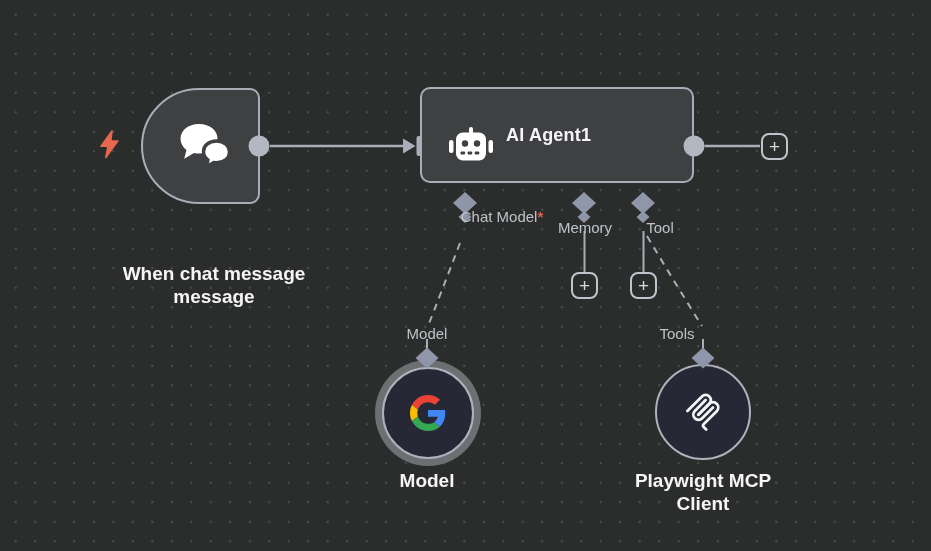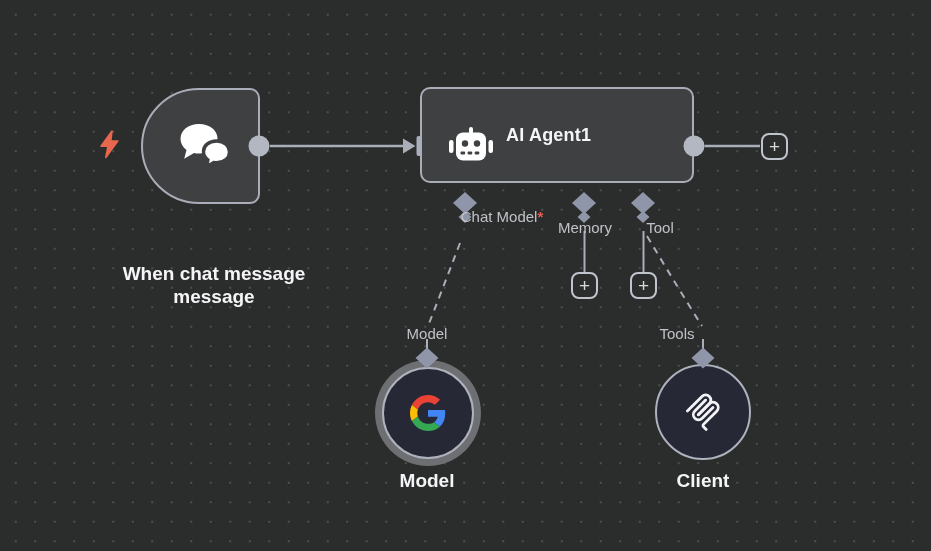--- a/index.html
+++ b/index.html
@@ -86,20 +86,21 @@
   <div class="circle-node circle-mcp">
     <div class="abs" style="left:25px;top:24px;">
       <svg width="42" height="42" viewBox="0 0 195 195" fill="none">
         <path stroke="#f3f4f6" stroke-linecap="round" stroke-width="13" d="M25 97.8528L92.8823 29.9706C102.255 20.598 117.451 20.598 126.823 29.9706V29.9706C136.196 39.3431 136.196 54.5391 126.823 63.9117L75.5581 115.177"></path>
         <path stroke="#f3f4f6" stroke-linecap="round" stroke-width="13" d="M76.2653 114.47L126.823 63.9117C136.196 54.5391 151.392 54.5391 160.765 63.9117L161.118 64.2652C170.49 73.6378 170.49 88.8338 161.118 98.2063L99.7248 159.599C96.6006 162.723 96.6006 167.789 99.7248 170.913L112.331 183.52"></path>
         <path stroke="#f3f4f6" stroke-linecap="round" stroke-width="13" d="M109.853 46.9411L59.6482 97.1457C50.2756 106.518 50.2756 121.714 59.6482 131.087V131.087C69.0208 140.459 84.2167 140.459 93.5893 131.087L143.794 80.8822"></path>
       </svg>
     </div>
   </div>
   <div class="node-label" style="left:703px;top:469px;">
+    <div>Playwight MCP</div>
     <div>Client</div>
   </div>
 
   <svg class="overlay" width="931" height="551" viewBox="0 0 931 551">
 
     <line x1="270" y1="146" x2="403" y2="146" stroke="#a9aeb9" stroke-width="2.4"></line>
     <polygon points="403,138.5 415.5,146 403,153.5" fill="#a9aeb9"></polygon>
     <rect x="416.5" y="136" width="5" height="20" rx="2" fill="#a9aeb9"></rect>
     <circle cx="259" cy="146" r="10.5" fill="#b3b7c2"></circle>
 

